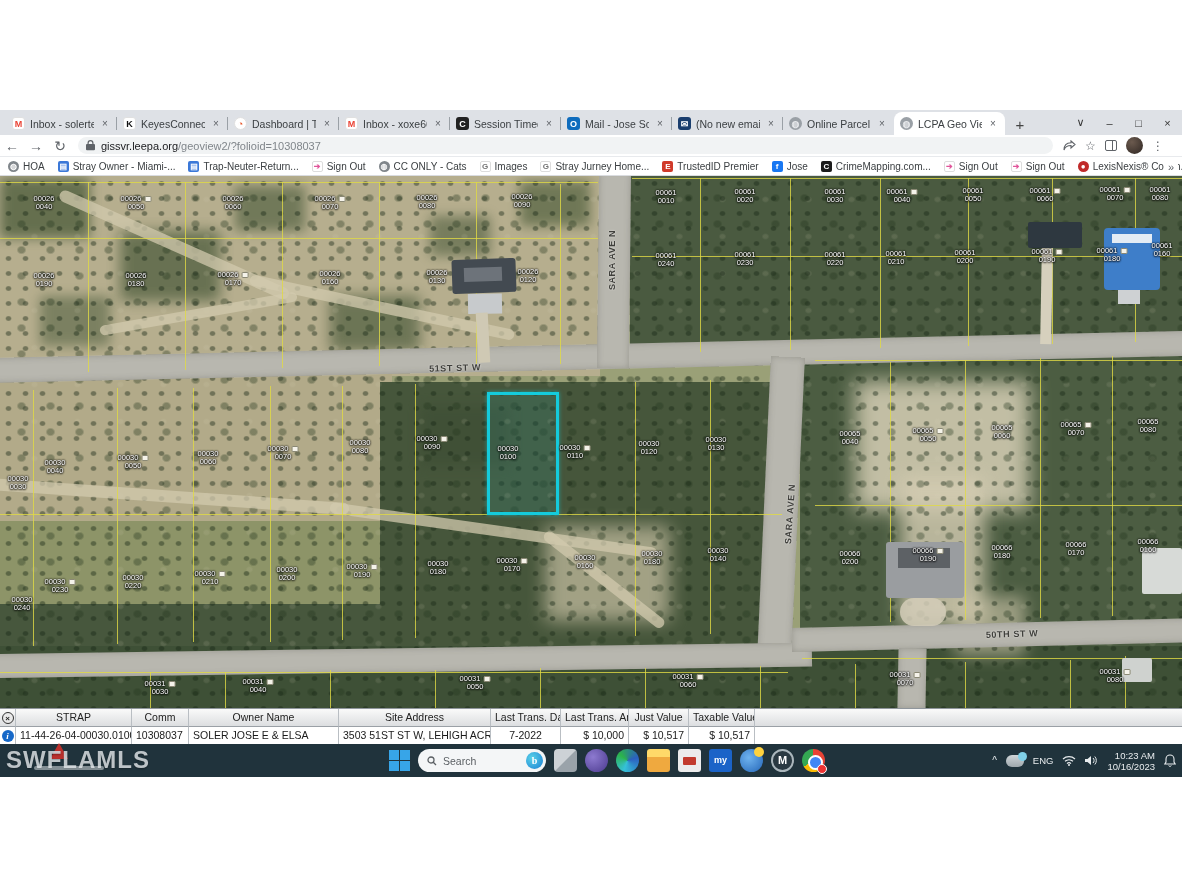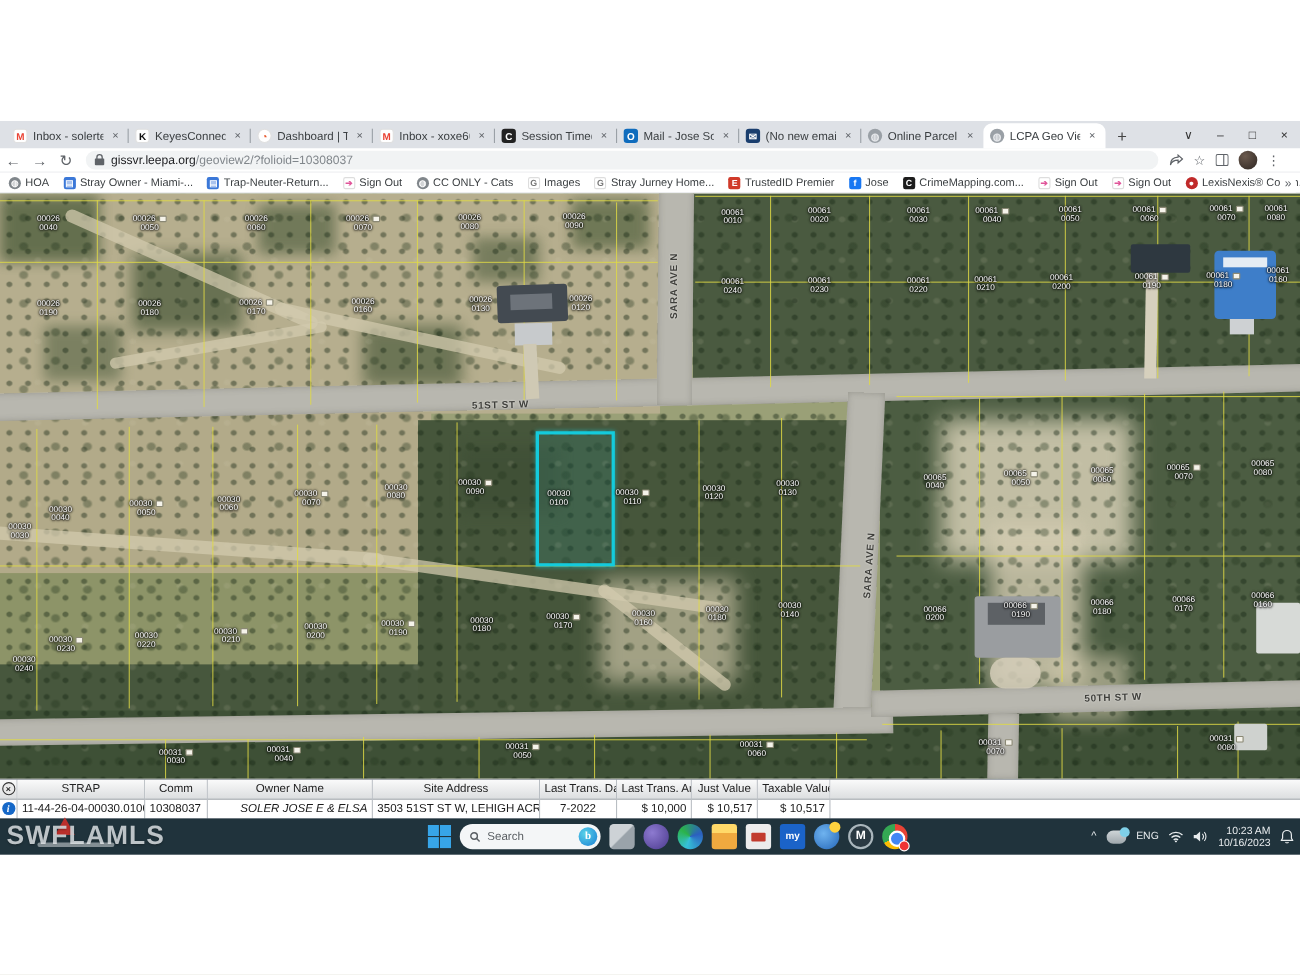--- a/index.html
+++ b/index.html
@@ -624,21 +624,21 @@
           <div class="tcell" style="width: 70px; text-align: center;">Last Trans. Date</div>
           <div class="tcell" style="width: 68px; text-align: center;">Last Trans. Amt</div>
           <div class="tcell" style="width: 60px; text-align: center;">Just Value</div>
           <div class="tcell" style="width: 66px; text-align: center;">Taxable Value</div>
           <div class="tcell fill" style="background: linear-gradient(rgb(250, 250, 250), rgb(220, 222, 224));"></div>
         </div>
       <div class="trow body" id="tbody">
           <div class="tcell iconcol"><span class="ibtn">i</span></div>
           <div class="tcell" style="width: 116px; text-align: left;">11-44-26-04-00030.0100</div>
           <div class="tcell" style="width: 57px; text-align: left;">10308037</div>
-          <div class="tcell" style="width: 150px; text-align: right; font-style: italic;">SOLER JOSE E &amp; ELSA</div>
+          <div class="tcell" style="width: 150px; text-align: left;">SOLER JOSE E &amp; ELSA</div>
           <div class="tcell" style="width: 152px; text-align: left;">3503 51ST ST W, LEHIGH ACRES</div>
           <div class="tcell" style="width: 70px; text-align: center;">7-2022</div>
           <div class="tcell" style="width: 68px; text-align: right;">$ 10,000</div>
           <div class="tcell" style="width: 60px; text-align: right;">$ 10,517</div>
           <div class="tcell" style="width: 66px; text-align: right;">$ 10,517</div>
           <div class="tcell fill"></div>
         </div>
     </div>
   </div>
 

